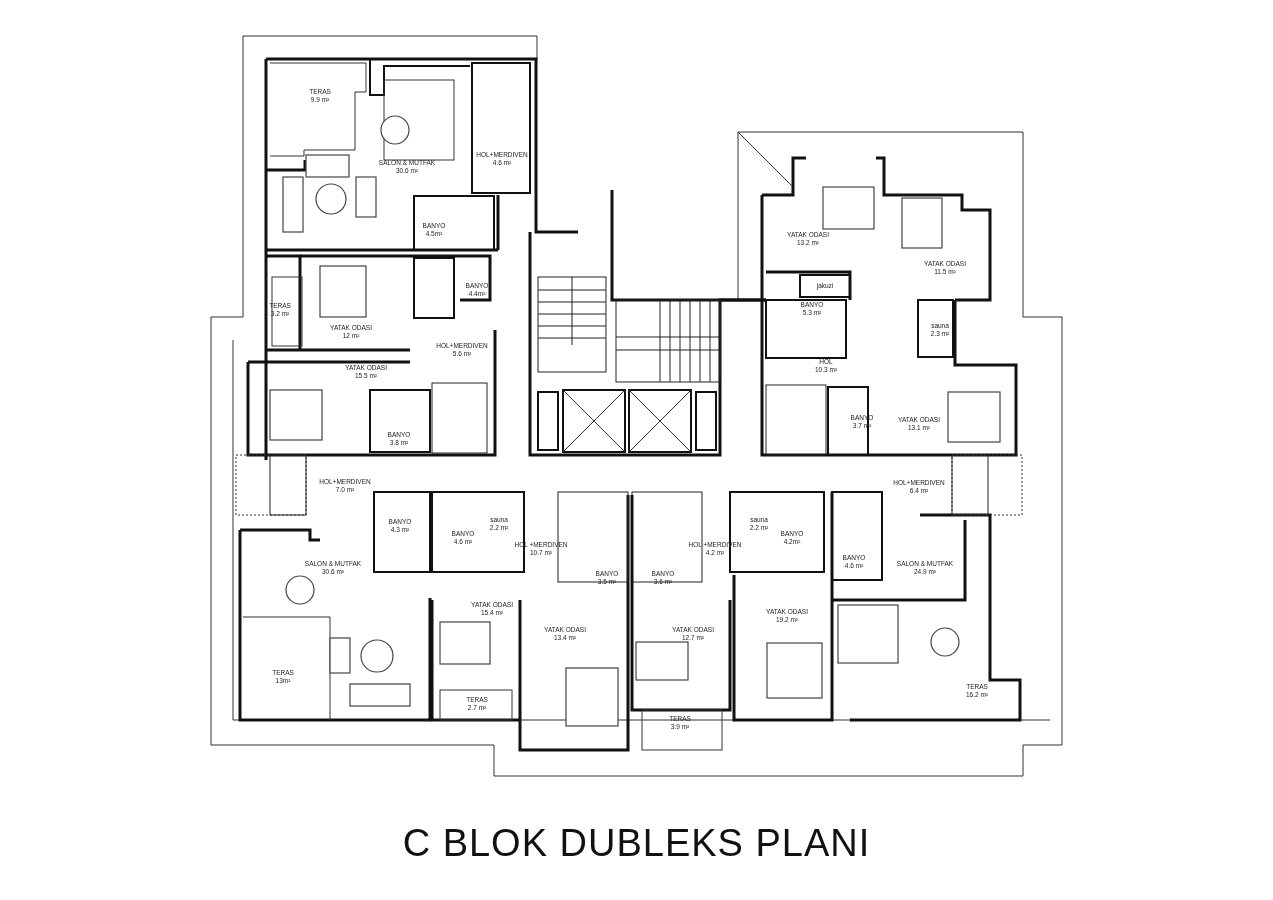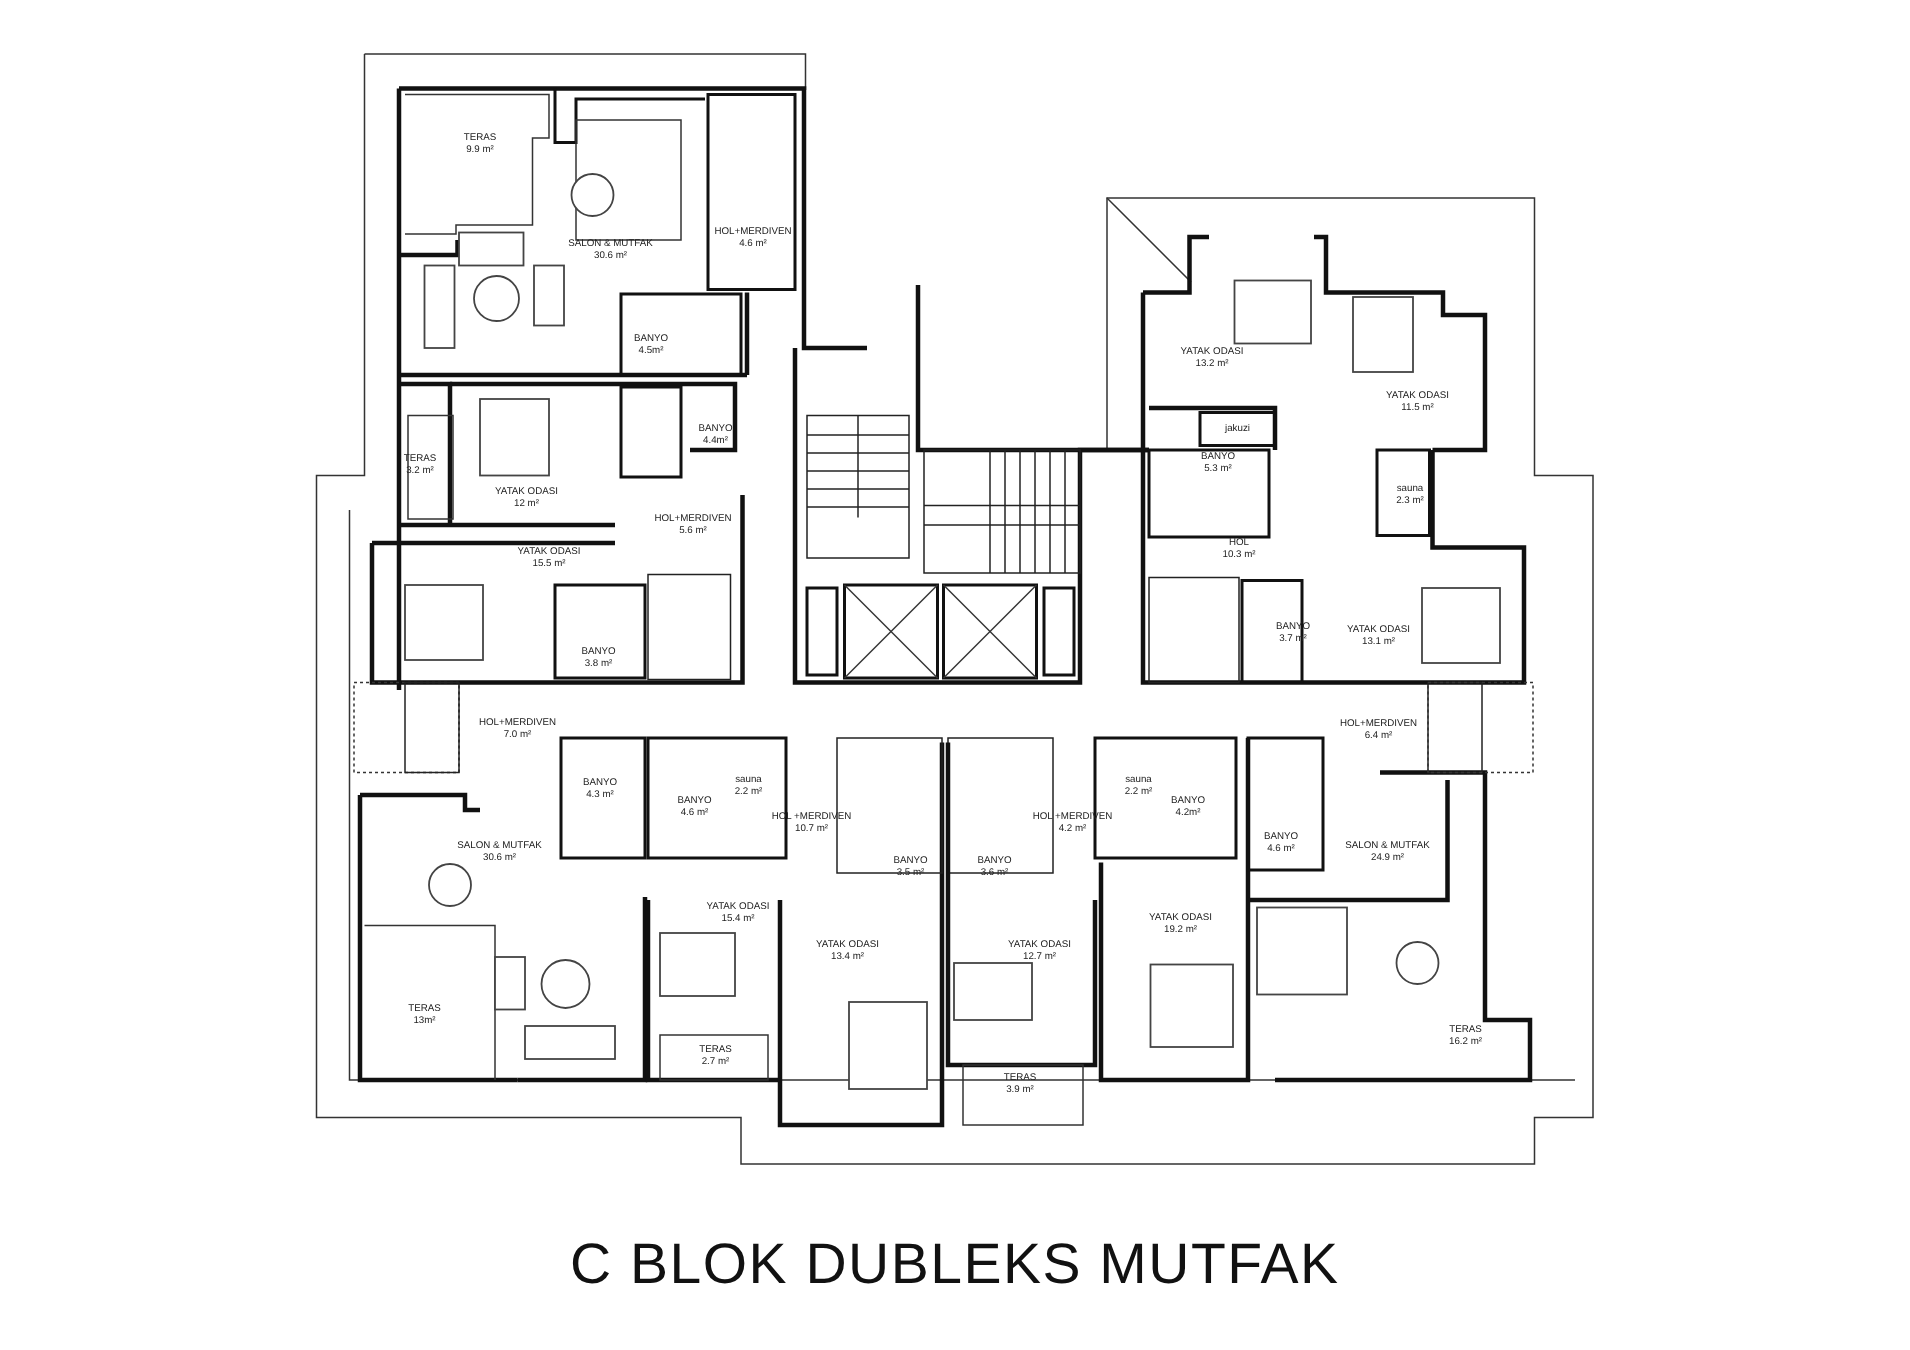--- a/index.html
+++ b/index.html
@@ -298,13 +298,13 @@
   <div class="lbl" style="left:680px;top:715px">
       <span>TERAS</span>
       <span>3.9 m²</span>
     </div>
   <div class="lbl" style="left:977px;top:683px">
       <span>TERAS</span>
       <span>16.2 m²</span>
     </div>
 </div>
 
-<div class="title">C BLOK DUBLEKS MUTFAK</div>
+<div class="title">C BLOK DUBLEKS PLANI</div>
 
 </body></html>

